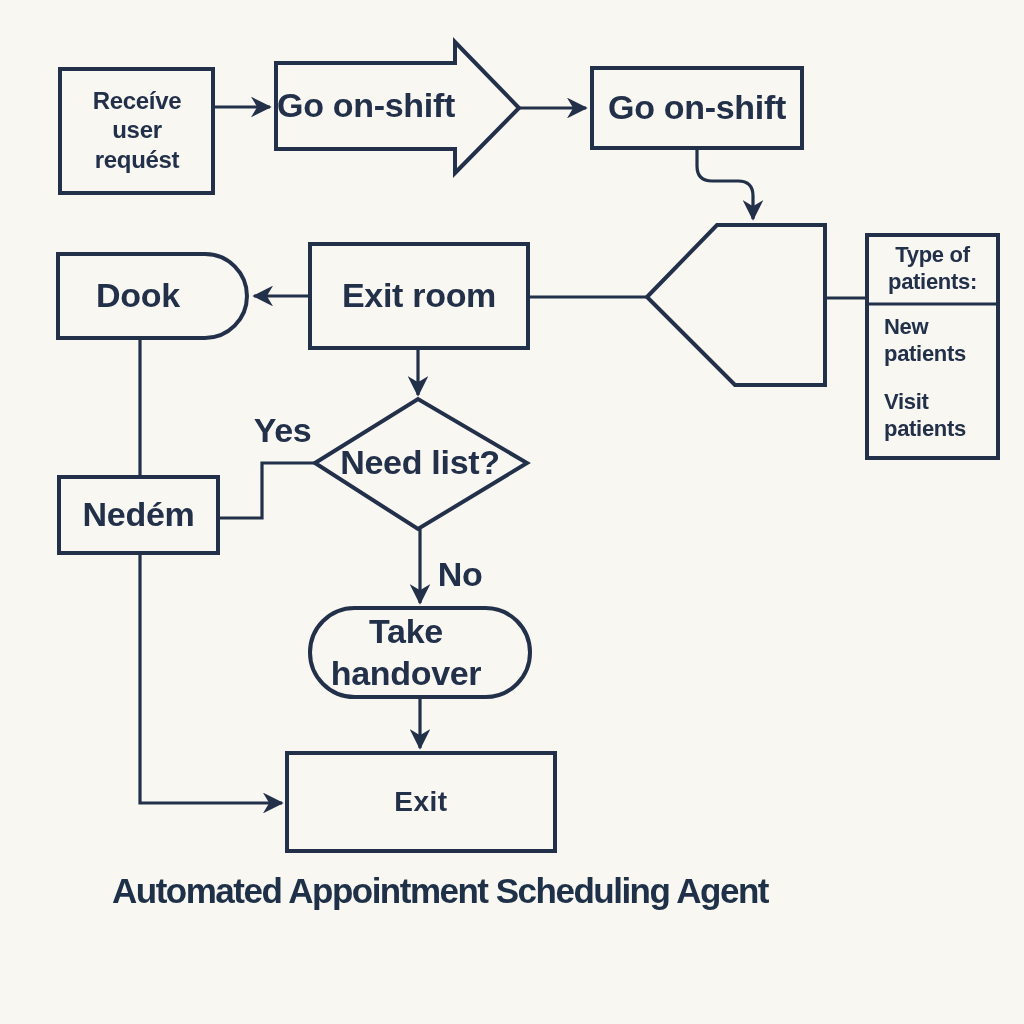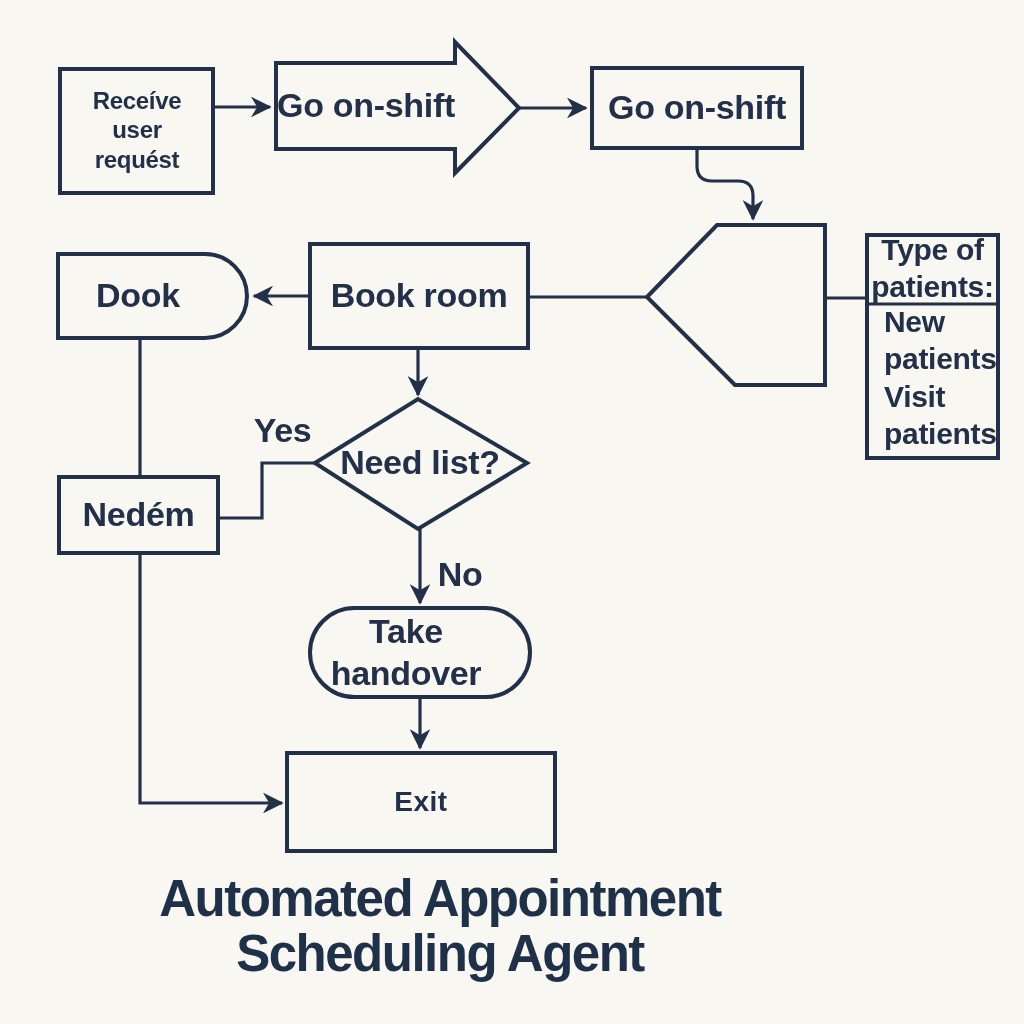--- a/index.html
+++ b/index.html
@@ -16,27 +16,27 @@
   }
   svg{position:absolute;left:0;top:0;}
   .shape{fill:none;stroke:var(--ink);stroke-width:4;stroke-linejoin:miter;}
   .connector{fill:none;stroke:var(--ink);stroke-width:3.2;stroke-linecap:butt;}
   .arrowfill{fill:var(--ink);}
   .label{
     position:absolute;display:flex;align-items:center;justify-content:center;
     text-align:center;color:var(--ink);font-weight:bold;
     font-size:34px;line-height:1.22;letter-spacing:-0.3px;
   }
-  .label.small{font-size:30px;}
+  .label.small{font-size:22px;}
   .label.left{justify-content:flex-start;text-align:left;}
   .label.big{font-size:28px;letter-spacing:0.5px;}
   .diagram-title{
     position:absolute;display:flex;align-items:flex-start;justify-content:center;
     text-align:center;color:var(--title);font-weight:bold;
-    font-size:51px;line-height:1.07;letter-spacing:-1.5px;
+    font-size:35px;line-height:1.07;letter-spacing:-1.5px;
   }
 </style>
 <title>Automated Appointment Scheduling Agent</title></head>
 <body>
 
 <div class="stage">
 
   <svg width="1024" height="1024" viewBox="0 0 1024 1024">
     <defs>
       <marker id="arrow" viewBox="0 0 12 12" refX="11" refY="6" markerWidth="6.5" markerHeight="6.5" markerUnits="strokeWidth" orient="auto-start-reverse">
@@ -77,21 +77,21 @@
 
   <div class="label" style="left:592px;top:68px;width:210px;height:80px;">Go on-shift</div>
 
 
   <div class="label small" style="left:869px;top:238px;width:127px;height:62px;">Type of patients:</div>
 
   <div class="label small left" style="left:884px;top:312px;width:108px;height:58px;">New patients</div>
 
   <div class="label small left" style="left:884px;top:387px;width:108px;height:58px;">Visit patients</div>
 
-  <div class="label" style="left:310px;top:244px;width:218px;height:104px;">Book room</div>
+  <div class="label" style="left:310px;top:244px;width:218px;height:104px;">Exit room</div>
 
   <div class="label" style="left:58px;top:254px;width:160px;height:84px;">Dook</div>
 
   <div class="label" style="left:330px;top:433px;width:180px;height:60px;">Need list?</div>
 
   <div class="label" style="left:59px;top:477px;width:159px;height:76px;">Nedém</div>
 
   <div class="label" style="left:296px;top:608px;width:220px;height:89px;">Take handover</div>
 
   <div class="label big" style="left:287px;top:753px;width:268px;height:98px;">Exit</div>

